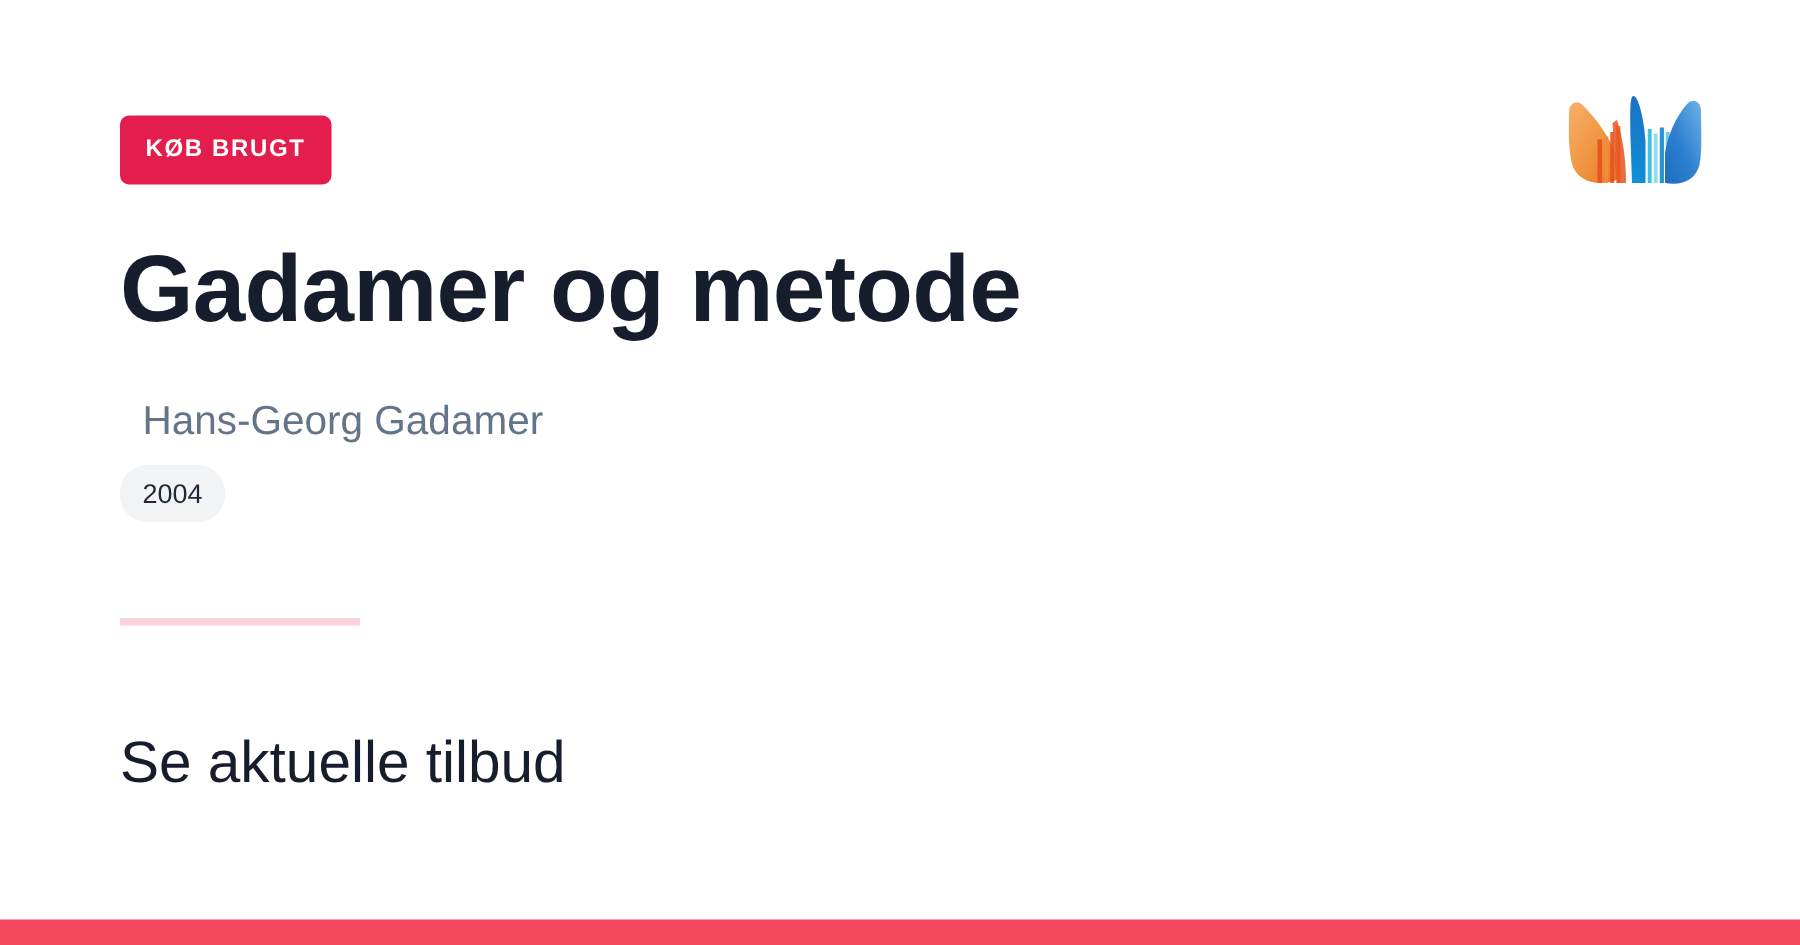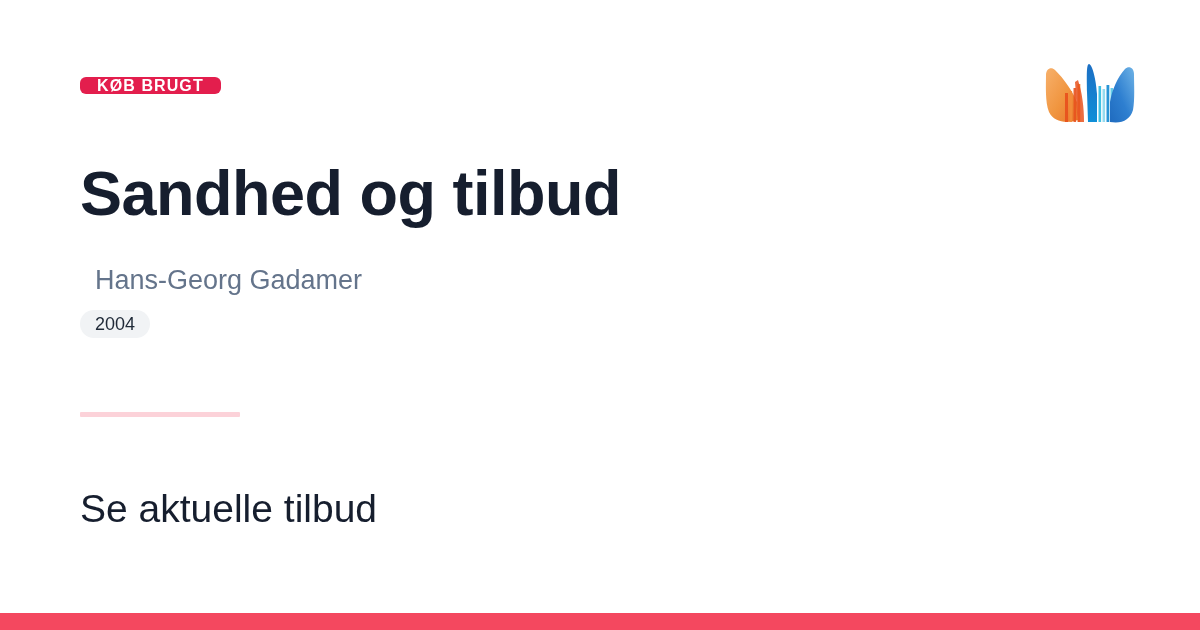--- a/index.html
+++ b/index.html
@@ -36,21 +36,21 @@
     display: block;
     width: 96px;
     height: 104px;
   }
 
   
   .badge {
     position: absolute;
     left: 80px;
     top: 77px;
-    height: 17px;
+    height: 46px;
     box-sizing: border-box;
     padding: 0 17px;
     display: flex;
     align-items: center;
     background: #E31E4D;
     color: #ffffff;
     border-radius: 6px;
     font-size: 16px;
     font-weight: bold;
     letter-spacing: 1.1px;
@@ -88,21 +88,21 @@
   .chip-row {
     position: absolute;
     left: 80px;
     top: 310px;
     display: flex;
     gap: 10px;
   }
   .chip {
     display: inline-flex;
     align-items: center;
-    height: 28px;
+    height: 38px;
     box-sizing: border-box;
     padding: 0 15px;
     background: #F1F3F5;
     border-radius: 18px;
     font-size: 18px;
     color: #1F2937;
     white-space: nowrap;
   }
 
   
@@ -237,21 +237,21 @@
                  C75 26 70 38 68 50
                  L68 70
                  C80 72 88 68 91 58
                  C93 48 92 32 92 22 Z" fill="url(#gBlueFade)"></path>
       </g>
     </svg>
   </div>
 
   <div class="badge">KØB BRUGT</div>
 
-  <h1 class="title">Sandhed og tilbud</h1>
+  <h1 class="title">Gadamer og metode</h1>
 
   <h2 class="subtitle">Hans-Georg Gadamer</h2>
 
   <div class="chip-row">
     <span class="chip">2004</span>
   </div>
 
   <div class="divider"></div>
 
   <p class="cta">Se aktuelle tilbud</p>

